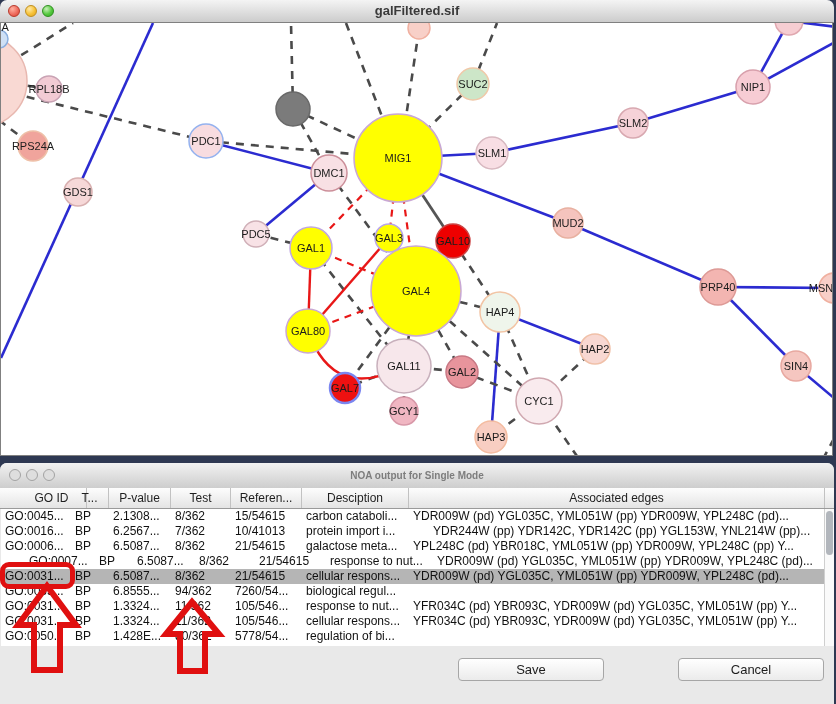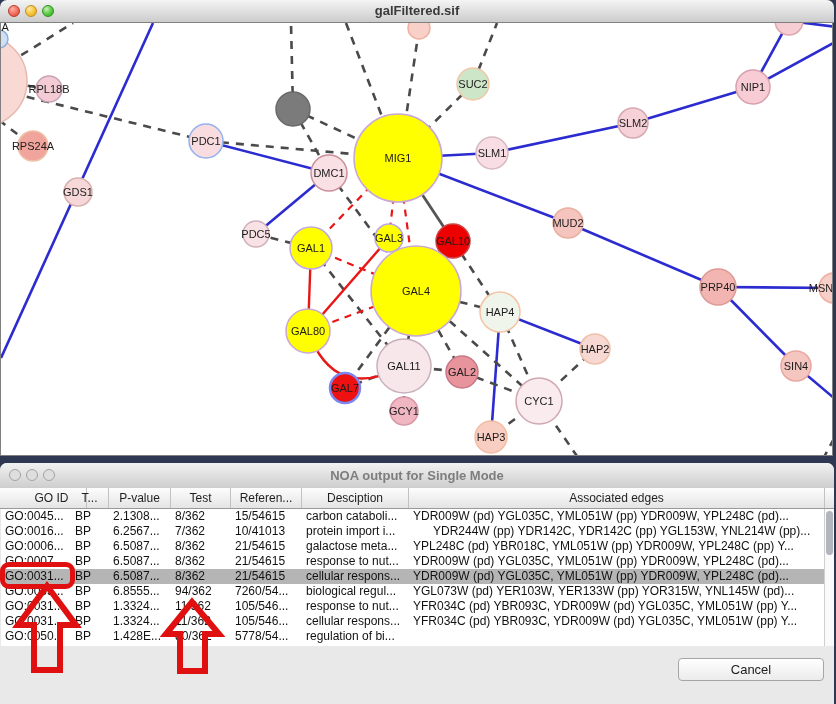--- a/index.html
+++ b/index.html
@@ -30,21 +30,21 @@
   .e-dsolid{stroke:#555555;stroke-width:2.8;fill:none;}
   .e-rdash{stroke:#e81717;stroke-width:2.2;stroke-dasharray:7 6;fill:none;}
   .e-rsolid{stroke:#e81717;stroke-width:2.4;fill:none;}
   .nodelabel{font-size:11px;fill:#1c1c1c;text-anchor:middle;}
   
   .window2{position:absolute;left:0;top:463px;width:834px;height:241px;
     background:#e9e9e9;border-radius:7px 7px 0 0;}
   .titlebar2{
     height:25px;background:linear-gradient(#f2f2f2,#cdcdcd);
     border-bottom:1px solid #9a9a9a;border-radius:7px 7px 0 0;
-    position:relative;text-align:center;line-height:25px;font-size:13px;color:#7d7d7d;font-weight:bold;
+    position:relative;text-align:center;line-height:25px;font-size:10px;color:#7d7d7d;font-weight:bold;
   }
   .tl-gray{background:#dedede;border:1px solid #a3a3a3;top:6px;}
   .g1{left:9px;} .g2{left:26px;} .g3{left:43px;}
   .thead{position:absolute;left:0;top:25px;width:834px;height:20px;
     background:linear-gradient(#fdfdfd,#e4e4e4);border-bottom:1px solid #9a9a9a;
     font-size:12px;color:#1f1f1f;}
   .hcol{position:absolute;top:0;height:20px;line-height:20px;text-align:center;
     border-right:1px solid #c2c2c2;overflow:hidden;white-space:nowrap;box-sizing:border-box;}
   .tbody{position:absolute;left:1px;top:46px;width:823px;height:137px;background:#ffffff;overflow:hidden;}
   .trow{height:15px;line-height:15px;font-size:12px;white-space:nowrap;display:flex;color:#111;}
@@ -235,21 +235,21 @@
       <div class="trow">
         <div class="tcell" style="width: 70px;">GO:0006...</div>
         <div class="tcell" style="width: 38px;">BP</div>
         <div class="tcell" style="width: 62px;">6.5087...</div>
         <div class="tcell" style="width: 60px;">8/362</div>
         <div class="tcell" style="width: 71px;">21/54615</div>
         <div class="tcell" style="width: 107px;">galactose meta...</div>
         <div class="tcell" style="width: 416px;">YPL248C (pd) YBR018C, YML051W (pp) YDR009W, YPL248C (pp) Y...</div>
       </div>
       <div class="trow">
-        <div class="tcell" style="width: 70px;">GO:0007...</div>
+        <div class="tcell" style="width: 70px; margin-left: 24px;">GO:0007...</div>
         <div class="tcell" style="width: 38px;">BP</div>
         <div class="tcell" style="width: 62px;">6.5087...</div>
         <div class="tcell" style="width: 60px;">8/362</div>
         <div class="tcell" style="width: 71px;">21/54615</div>
         <div class="tcell" style="width: 107px;">response to nut...</div>
         <div class="tcell" style="width: 416px;">YDR009W (pd) YGL035C, YML051W (pp) YDR009W, YPL248C (pd)...</div>
       </div>
       <div class="trow selected">
         <div class="tcell" style="width: 70px;">GO:0031...</div>
         <div class="tcell" style="width: 38px;">BP</div>
@@ -259,21 +259,20 @@
         <div class="tcell" style="width: 107px;">cellular respons...</div>
         <div class="tcell" style="width: 416px;">YDR009W (pd) YGL035C, YML051W (pp) YDR009W, YPL248C (pd)...</div>
       </div>
       <div class="trow">
         <div class="tcell" style="width: 70px;">GO:0065...</div>
         <div class="tcell" style="width: 38px;">BP</div>
         <div class="tcell" style="width: 62px;">6.8555...</div>
         <div class="tcell" style="width: 60px;">94/362</div>
         <div class="tcell" style="width: 71px;">7260/54...</div>
         <div class="tcell" style="width: 107px;">biological regul...</div>
-        <div class="tcell" style="width: 416px;">YGL073W (pd) YER103W, YER133W (pp) YOR315W, YNL145W (pd)...</div>
       </div>
       <div class="trow">
         <div class="tcell" style="width: 70px;">GO:0031...</div>
         <div class="tcell" style="width: 38px;">BP</div>
         <div class="tcell" style="width: 62px;">1.3324...</div>
         <div class="tcell" style="width: 60px;">11/362</div>
         <div class="tcell" style="width: 71px;">105/546...</div>
         <div class="tcell" style="width: 107px;">response to nut...</div>
         <div class="tcell" style="width: 416px;">YFR034C (pd) YBR093C, YDR009W (pd) YGL035C, YML051W (pp) Y...</div>
       </div>
@@ -291,20 +290,21 @@
         <div class="tcell" style="width: 38px;">BP</div>
         <div class="tcell" style="width: 62px;">1.428E...</div>
         <div class="tcell" style="width: 60px;">80/362</div>
         <div class="tcell" style="width: 71px;">5778/54...</div>
         <div class="tcell" style="width: 107px;">regulation of bi...</div>
       </div>
     </div>
   <div class="vscroll">
     <div class="vthumb"></div>
   </div>
+  <div class="btn btn-save">Save</div>
   <div class="btn btn-cancel">Cancel</div>
 </div>
 
 <div class="anno-rect"></div>
 <svg class="anno-svg">
   <polygon class="arrow" points="47,586 76,625 60,625 60,670 34,670 34,625 18,625"></polygon>
   <polygon class="arrow" points="192,602 219,634 205,634 205,671 180,671 180,634 166,634"></polygon>
 </svg>
 
 </body></html>

